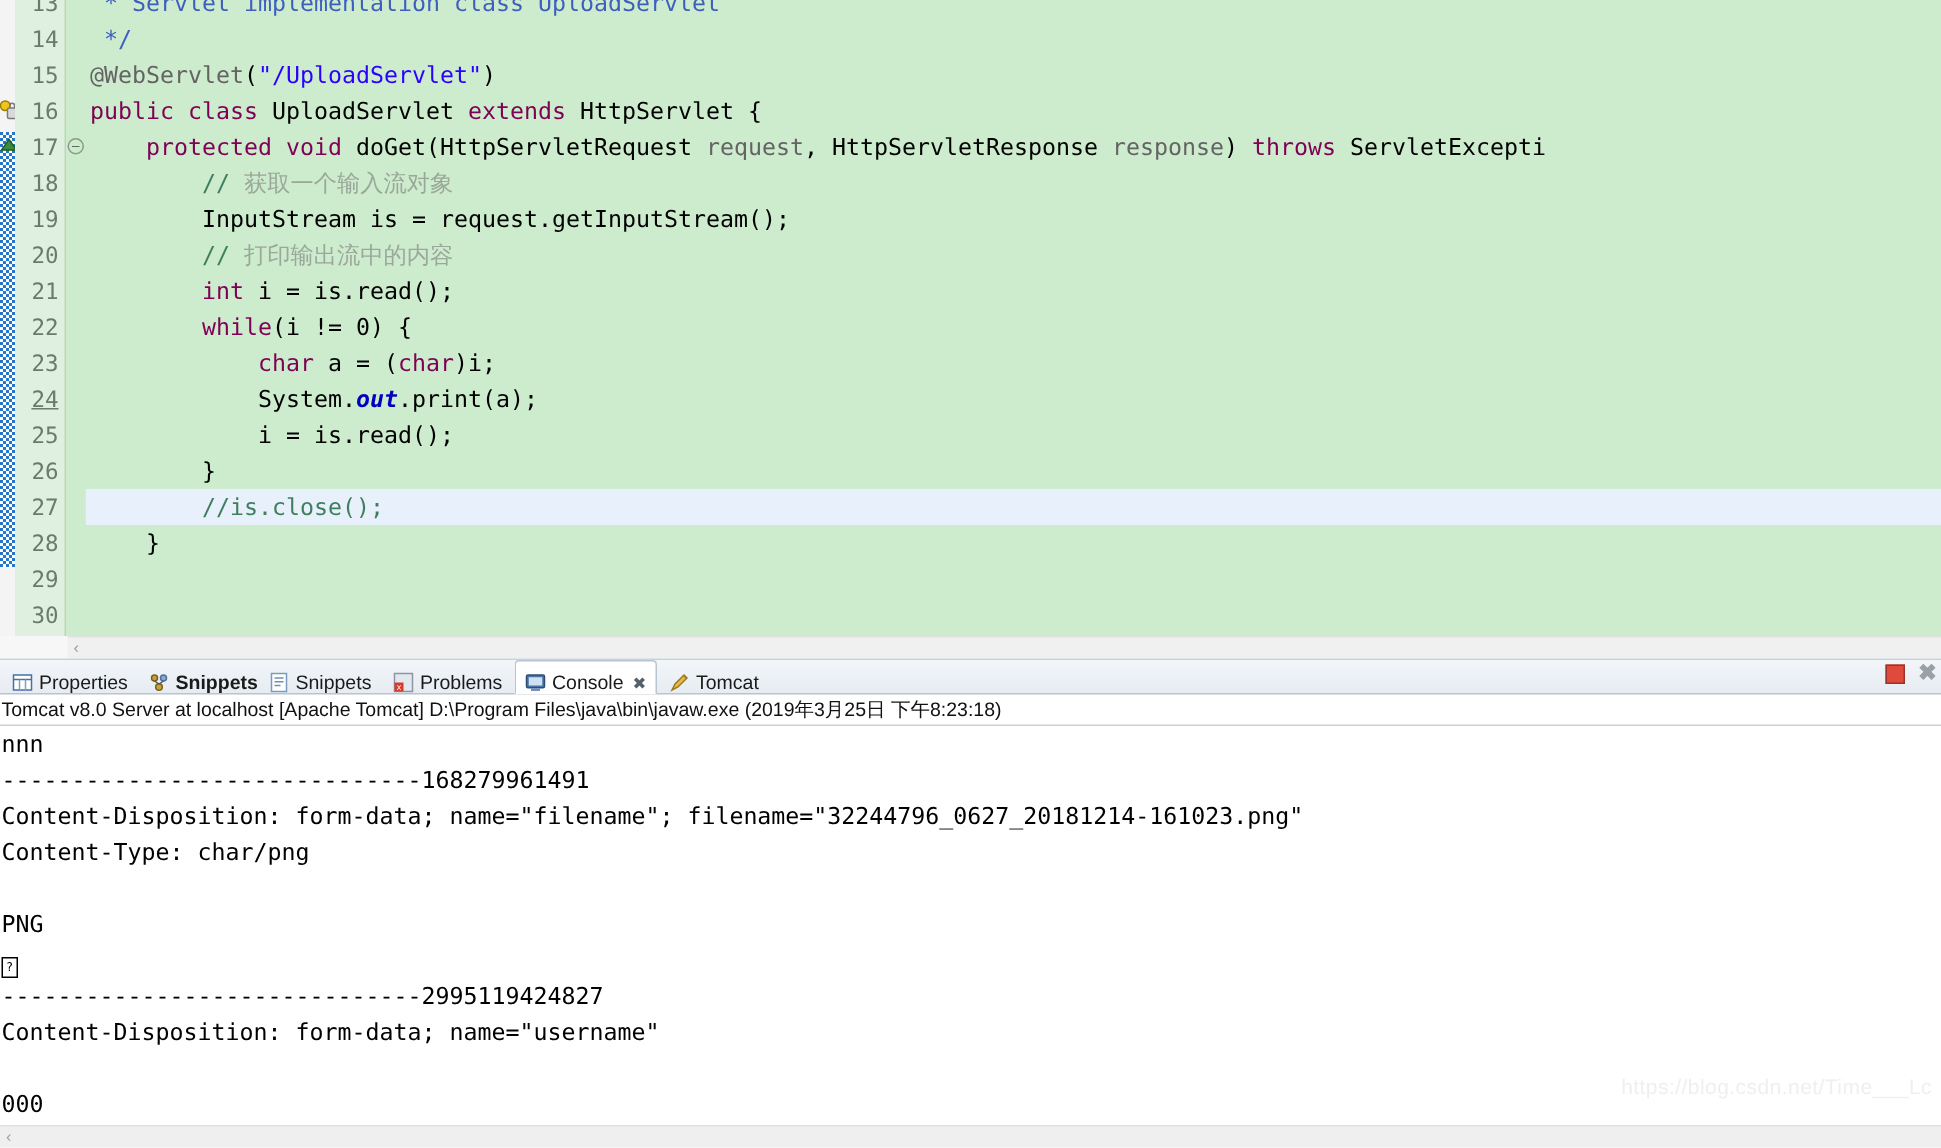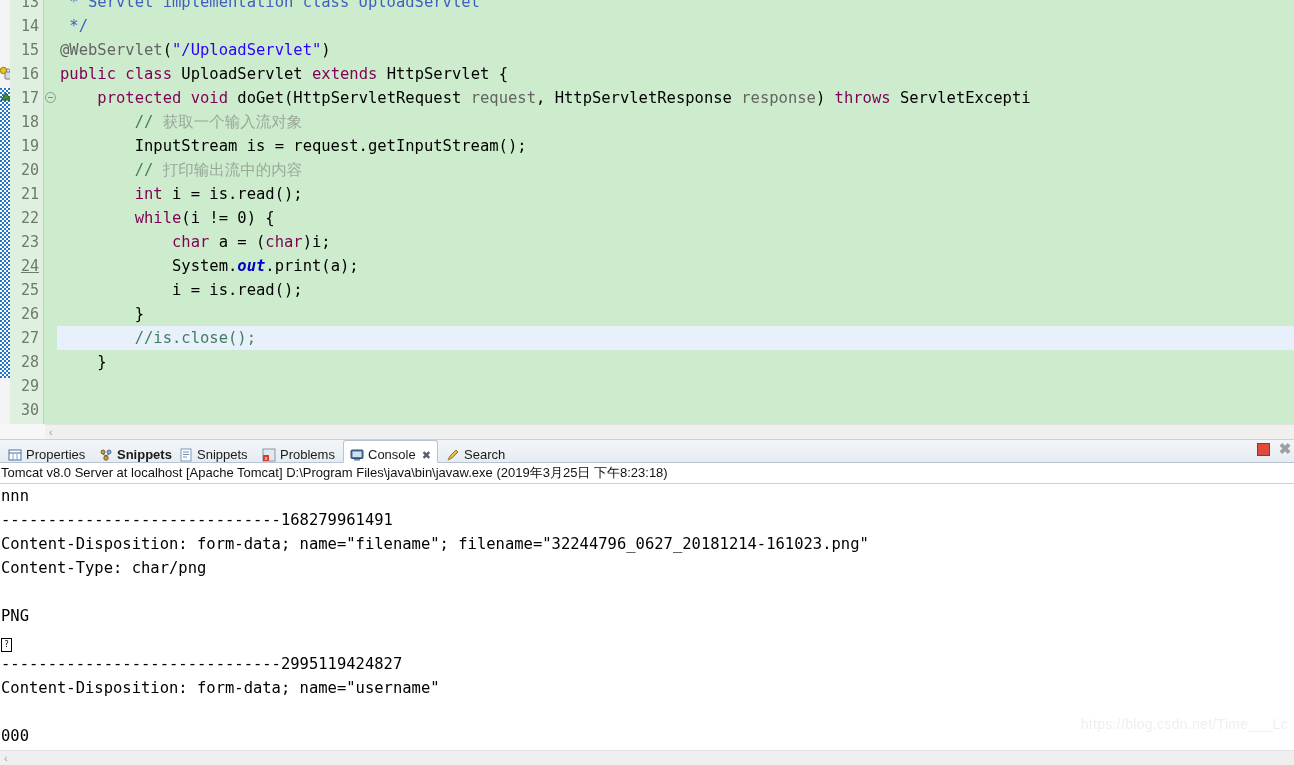--- a/index.html
+++ b/index.html
@@ -384,21 +384,21 @@
             <rect x="4" y="11" width="6" height="1.6" fill="#6b8cb8"></rect>
           </svg></span>
         <span class="tab-label">Console</span>
         <span class="tab-close">✖</span>
       </div>
       <div class="tab" style="left: 440px;">
         <span class="tab-ico"><svg width="14" height="14" viewBox="0 0 14 14">
             <path d="M2 12 L4 8 L10 2 L12 4 L6 10 Z" fill="#E8B84B" stroke="#9a7b20" stroke-width="1"></path>
             <line x1="10" y1="2.5" x2="11.5" y2="4" stroke="#9a7b20"></line>
           </svg></span>
-        <span class="tab-label">Search</span>
+        <span class="tab-label">Tomcat</span>
       </div>
     </div>
 
   <div id="console-header">Tomcat v8.0 Server at localhost [Apache Tomcat] D:\Program Files\java\bin\javaw.exe (2019年3月25日 下午8:23:18)</div>
 
   <div id="console-out">
       <div class="oline" style="position: absolute; top: 240px; left: 1px;">000</div>
       <div class="oline" style="position: absolute; top: 216px; left: 1px;"></div>
       <div class="oline" style="position: absolute; top: 192px; left: 1px;">Content-Disposition: form-data; name="username"</div>
       <div class="oline" style="position: absolute; top: 168px; left: 1px;">------------------------------2995119424827</div>

